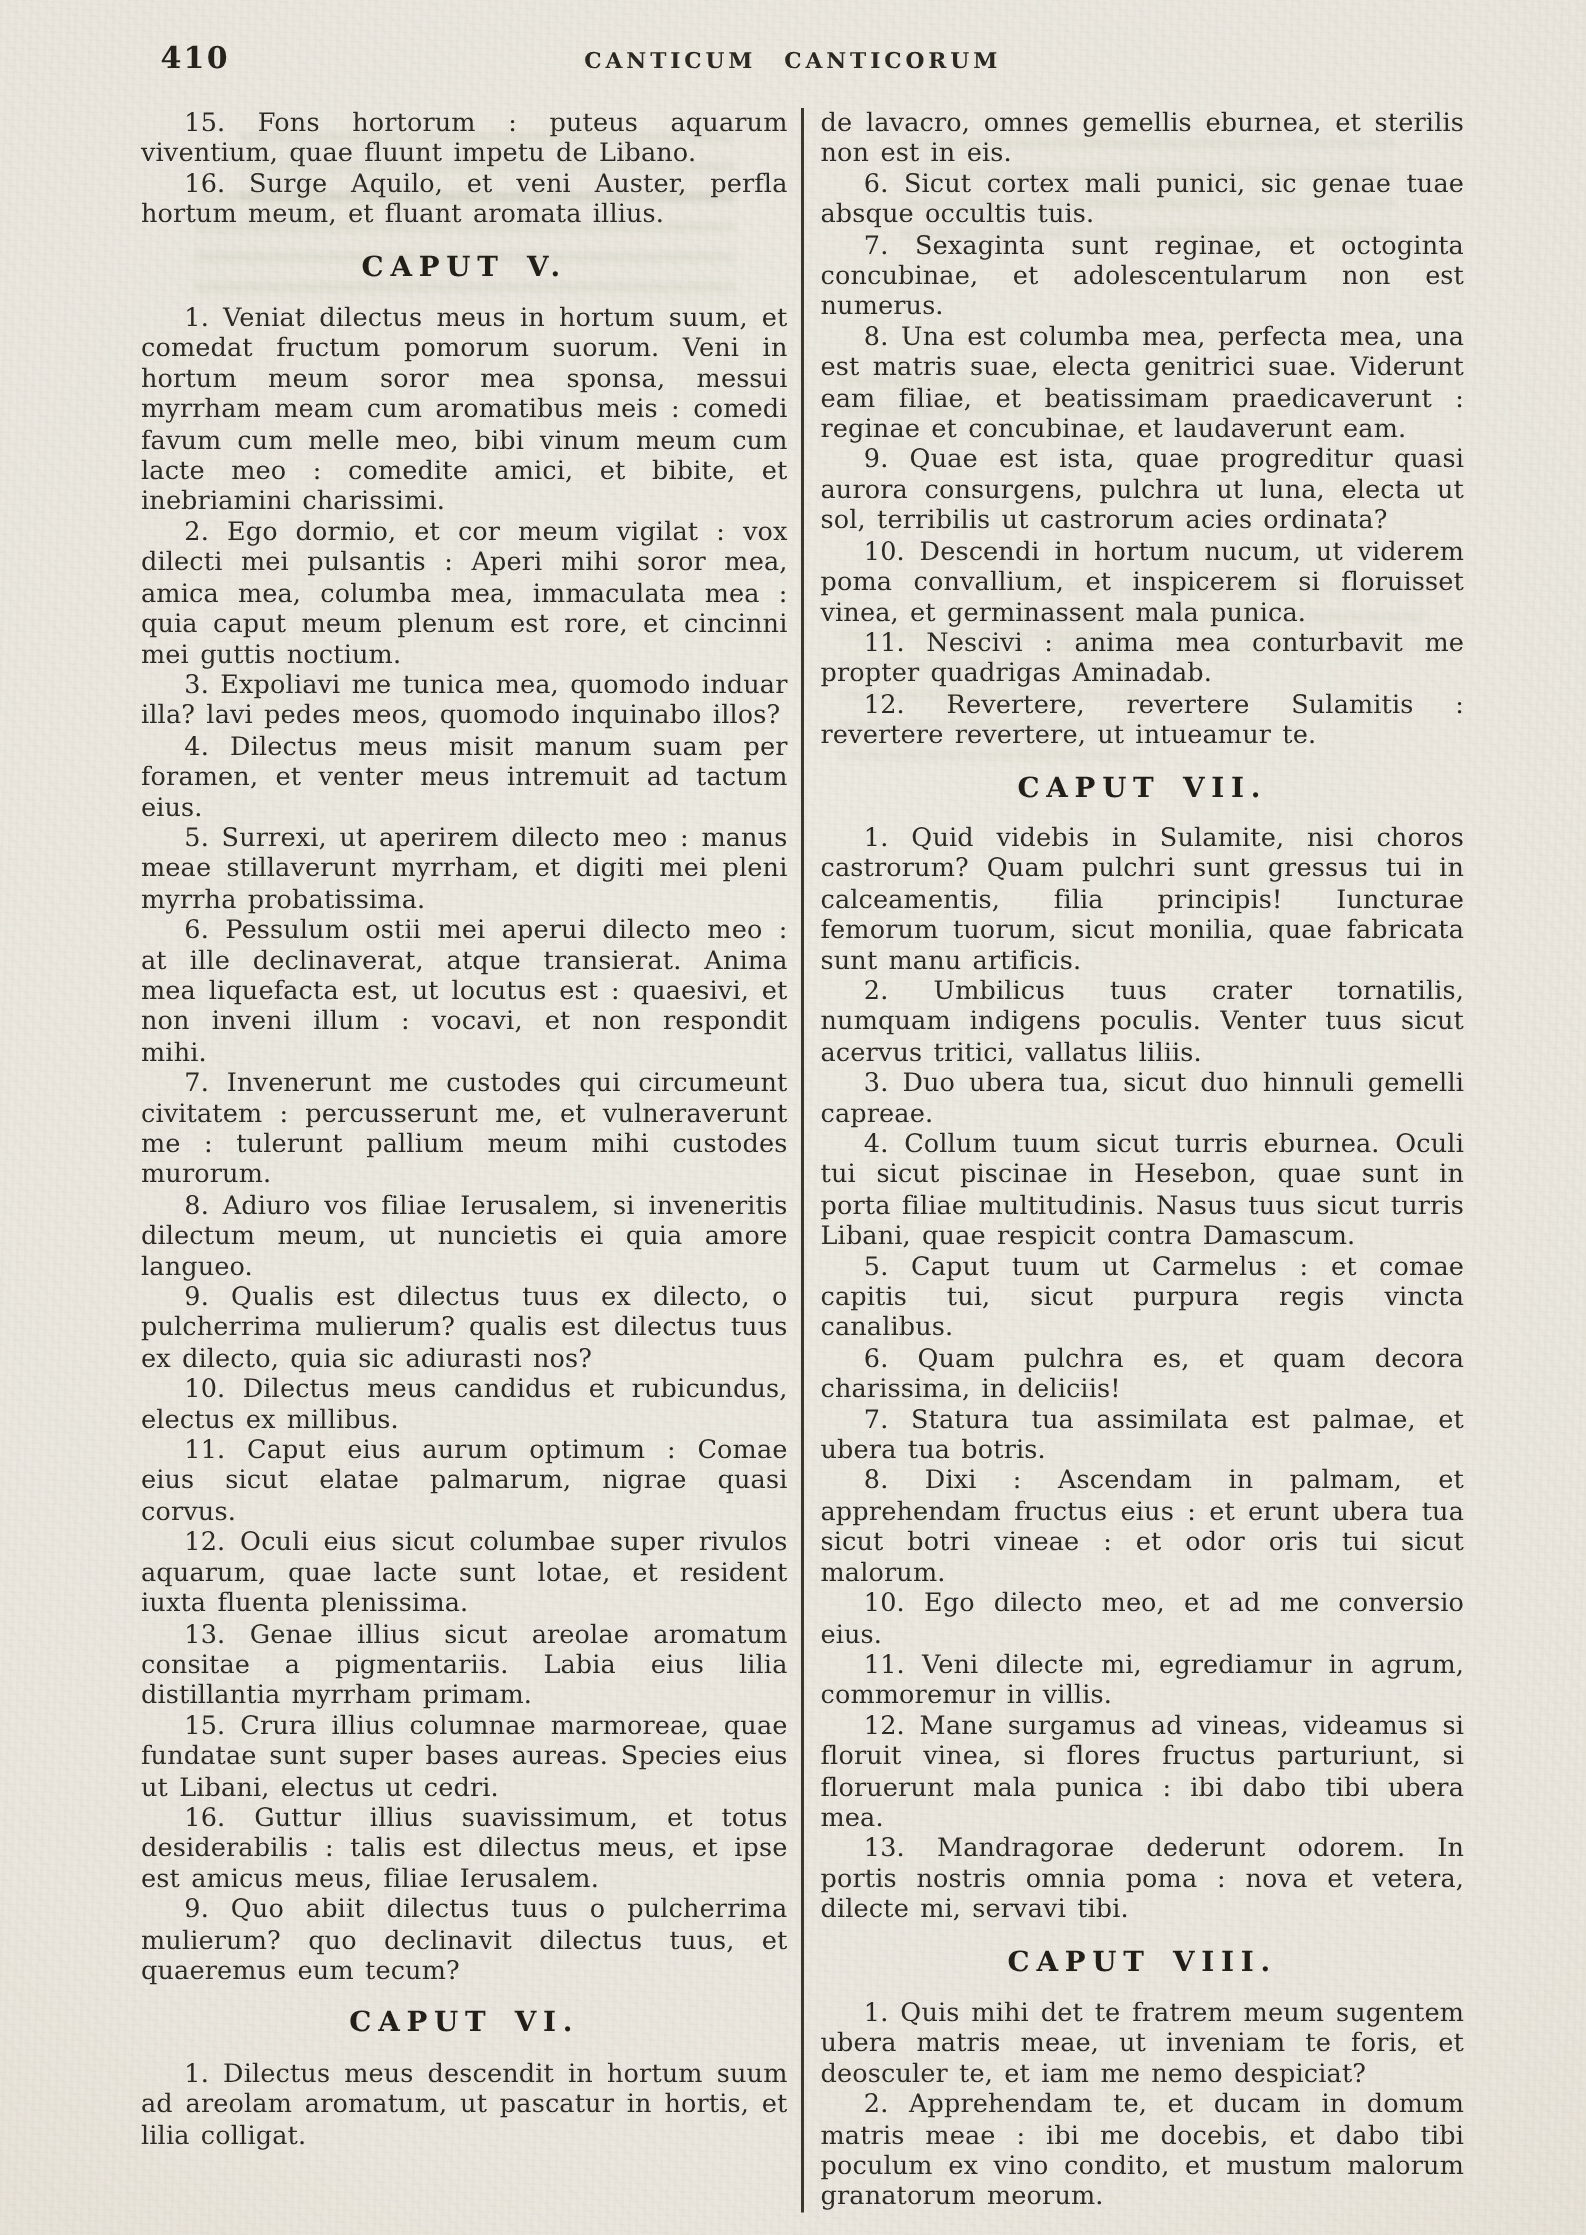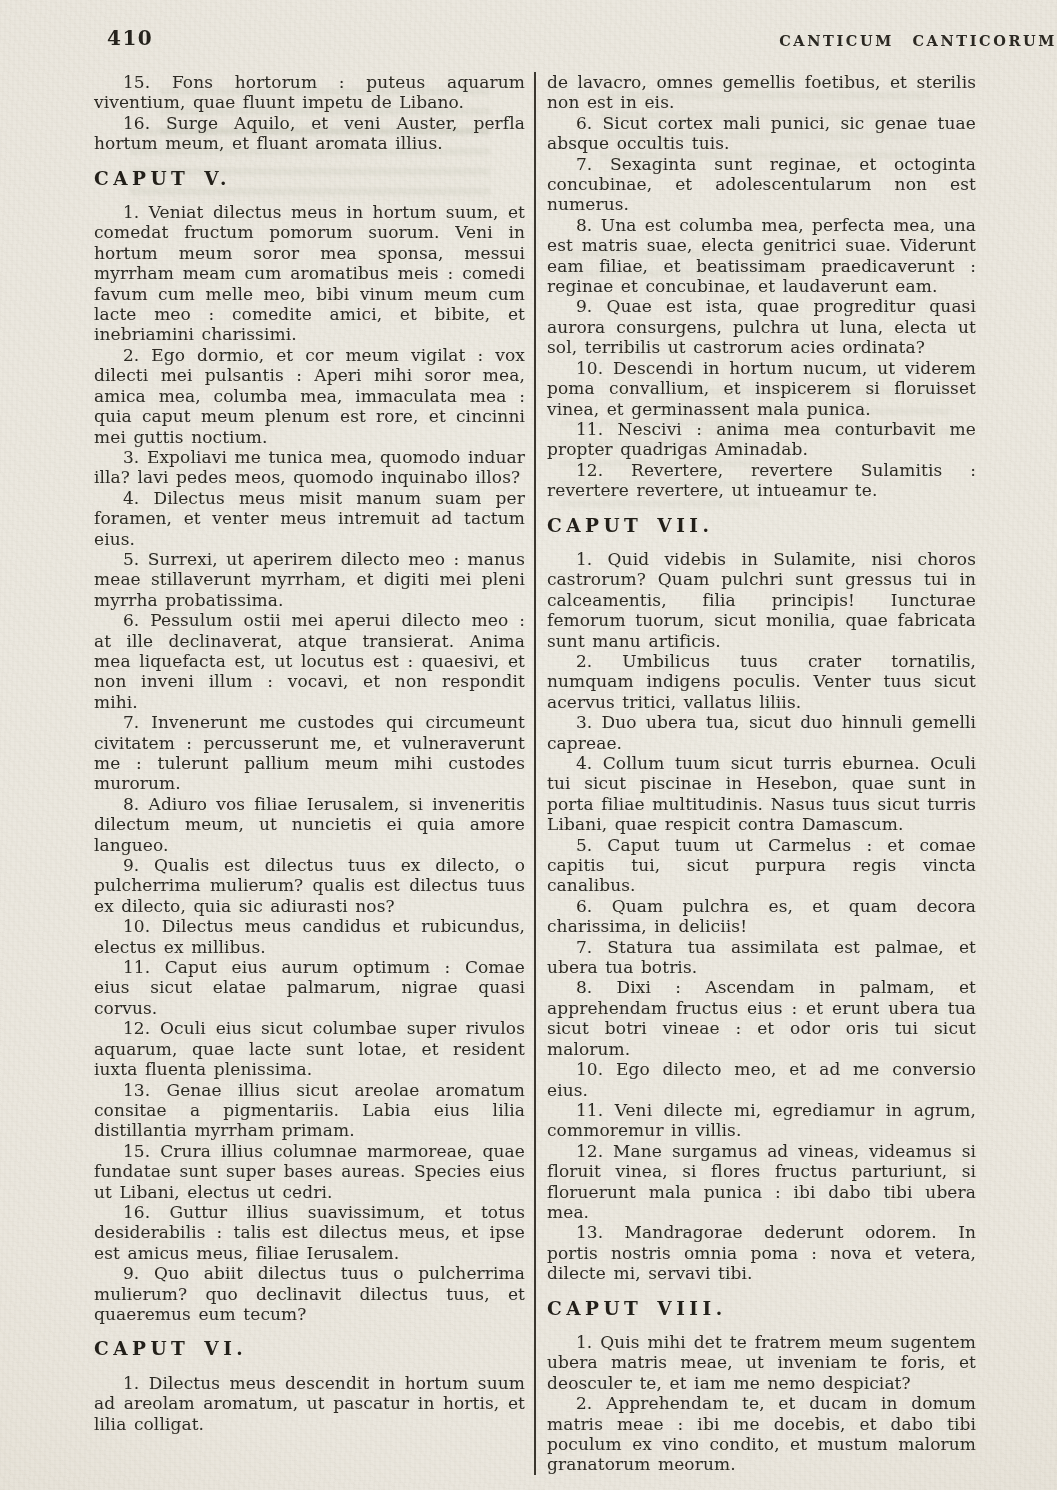--- a/index.html
+++ b/index.html
@@ -26,38 +26,38 @@
     position:absolute; pointer-events:none; opacity:.5; filter:blur(1.6px);
     background:repeating-linear-gradient(180deg,
       rgba(128,138,108,.16) 0 7px, rgba(128,138,108,.02) 7px 20px);
   }
   .header-bar { position:absolute; top:0; left:0; right:0; height:64px; }
   .page-number {
     position:absolute; left:107px; top:26px;
     font-size:20px; font-weight:bold; letter-spacing:1.5px; color:#26231d;
   }
   .running-title {
-    position:absolute; left:0; right:0; top:32px; text-align:right;
+    position:absolute; left:0; right:0; top:32px; text-align:center;
     font-size:14.5px; font-weight:bold; letter-spacing:2.6px; word-spacing:11px;
     color:#2b2822;
   }
   .columns {
     position:absolute; left:94px; top:72px; width:882px; display:flex;
     color:#2c2a24;
   }
   .text-col {
     font-size:17px; line-height:20.4px; letter-spacing:.1px; word-spacing:2px;
     text-align:justify; box-sizing:border-box;
   }
   .col-left  { width:440px; padding-right:9px; }
   .col-right { width:442px; padding-left:11px; border-left:2px solid #3b372f; }
   p.verse { margin:0; text-indent:1.7em; }
   p.verse.cont { text-indent:0; }
   .chapter-heading {
-    text-indent:0; font-weight:bold;
+    text-align:center; text-indent:0; font-weight:bold;
     font-size:18.5px; letter-spacing:4.5px; word-spacing:4px;
     margin:15px 0 13px; color:#221f19;
   }
 </style>
 </head>
 <body>
 
 <div class="page">
 
   <div class="ghost" style="left:160px; top:88px;  width:330px; height:46px;"></div>
@@ -90,21 +90,21 @@
         <p class="verse"><span>11. </span>Caput eius aurum optimum : Comae eius sicut elatae palmarum, nigrae quasi corvus.</p>
         <p class="verse"><span>12. </span>Oculi eius sicut columbae super rivulos aquarum, quae lacte sunt lotae, et resident iuxta fluenta plenissima.</p>
         <p class="verse"><span>13. </span>Genae illius sicut areolae aromatum consitae a pigmentariis. Labia eius lilia distillantia myrrham primam.</p>
         <p class="verse"><span>15. </span>Crura illius columnae marmoreae, quae fundatae sunt super bases aureas. Species eius ut Libani, electus ut cedri.</p>
         <p class="verse"><span>16. </span>Guttur illius suavissimum, et totus desiderabilis : talis est dilectus meus, et ipse est amicus meus, filiae Ierusalem.</p>
         <p class="verse"><span>9. </span>Quo abiit dilectus tuus o pulcherrima mulierum? quo declinavit dilectus tuus, et quaeremus eum tecum?</p>
         <div class="chapter-heading">CAPUT VI.</div>
         <p class="verse"><span>1. </span>Dilectus meus descendit in hortum suum ad areolam aromatum, ut pascatur in hortis, et lilia colligat.</p>
       </div>
     <div class="text-col col-right">
-        <p class="verse cont">de lavacro, omnes gemellis foetibus, et sterilis non est in eis.</p>
+        <p class="verse cont">de lavacro, omnes gemellis eburnea, et sterilis non est in eis.</p>
         <p class="verse"><span>6. </span>Sicut cortex mali punici, sic genae tuae absque occultis tuis.</p>
         <p class="verse"><span>7. </span>Sexaginta sunt reginae, et octoginta concubinae, et adolescentularum non est numerus.</p>
         <p class="verse"><span>8. </span>Una est columba mea, perfecta mea, una est matris suae, electa genitrici suae. Viderunt eam filiae, et beatissimam praedicaverunt : reginae et concubinae, et laudaverunt eam.</p>
         <p class="verse"><span>9. </span>Quae est ista, quae progreditur quasi aurora consurgens, pulchra ut luna, electa ut sol, terribilis ut castrorum acies ordinata?</p>
         <p class="verse"><span>10. </span>Descendi in hortum nucum, ut viderem poma convallium, et inspicerem si floruisset vinea, et germinassent mala punica.</p>
         <p class="verse"><span>11. </span>Nescivi : anima mea conturbavit me propter quadrigas Aminadab.</p>
         <p class="verse"><span>12. </span>Revertere, revertere Sulamitis : revertere revertere, ut intueamur te.</p>
         <div class="chapter-heading">CAPUT VII.</div>
         <p class="verse"><span>1. </span>Quid videbis in Sulamite, nisi choros castrorum? Quam pulchri sunt gressus tui in calceamentis, filia principis! Iuncturae femorum tuorum, sicut monilia, quae fabricata sunt manu artificis.</p>
         <p class="verse"><span>2. </span>Umbilicus tuus crater tornatilis, numquam indigens poculis. Venter tuus sicut acervus tritici, vallatus liliis.</p>

